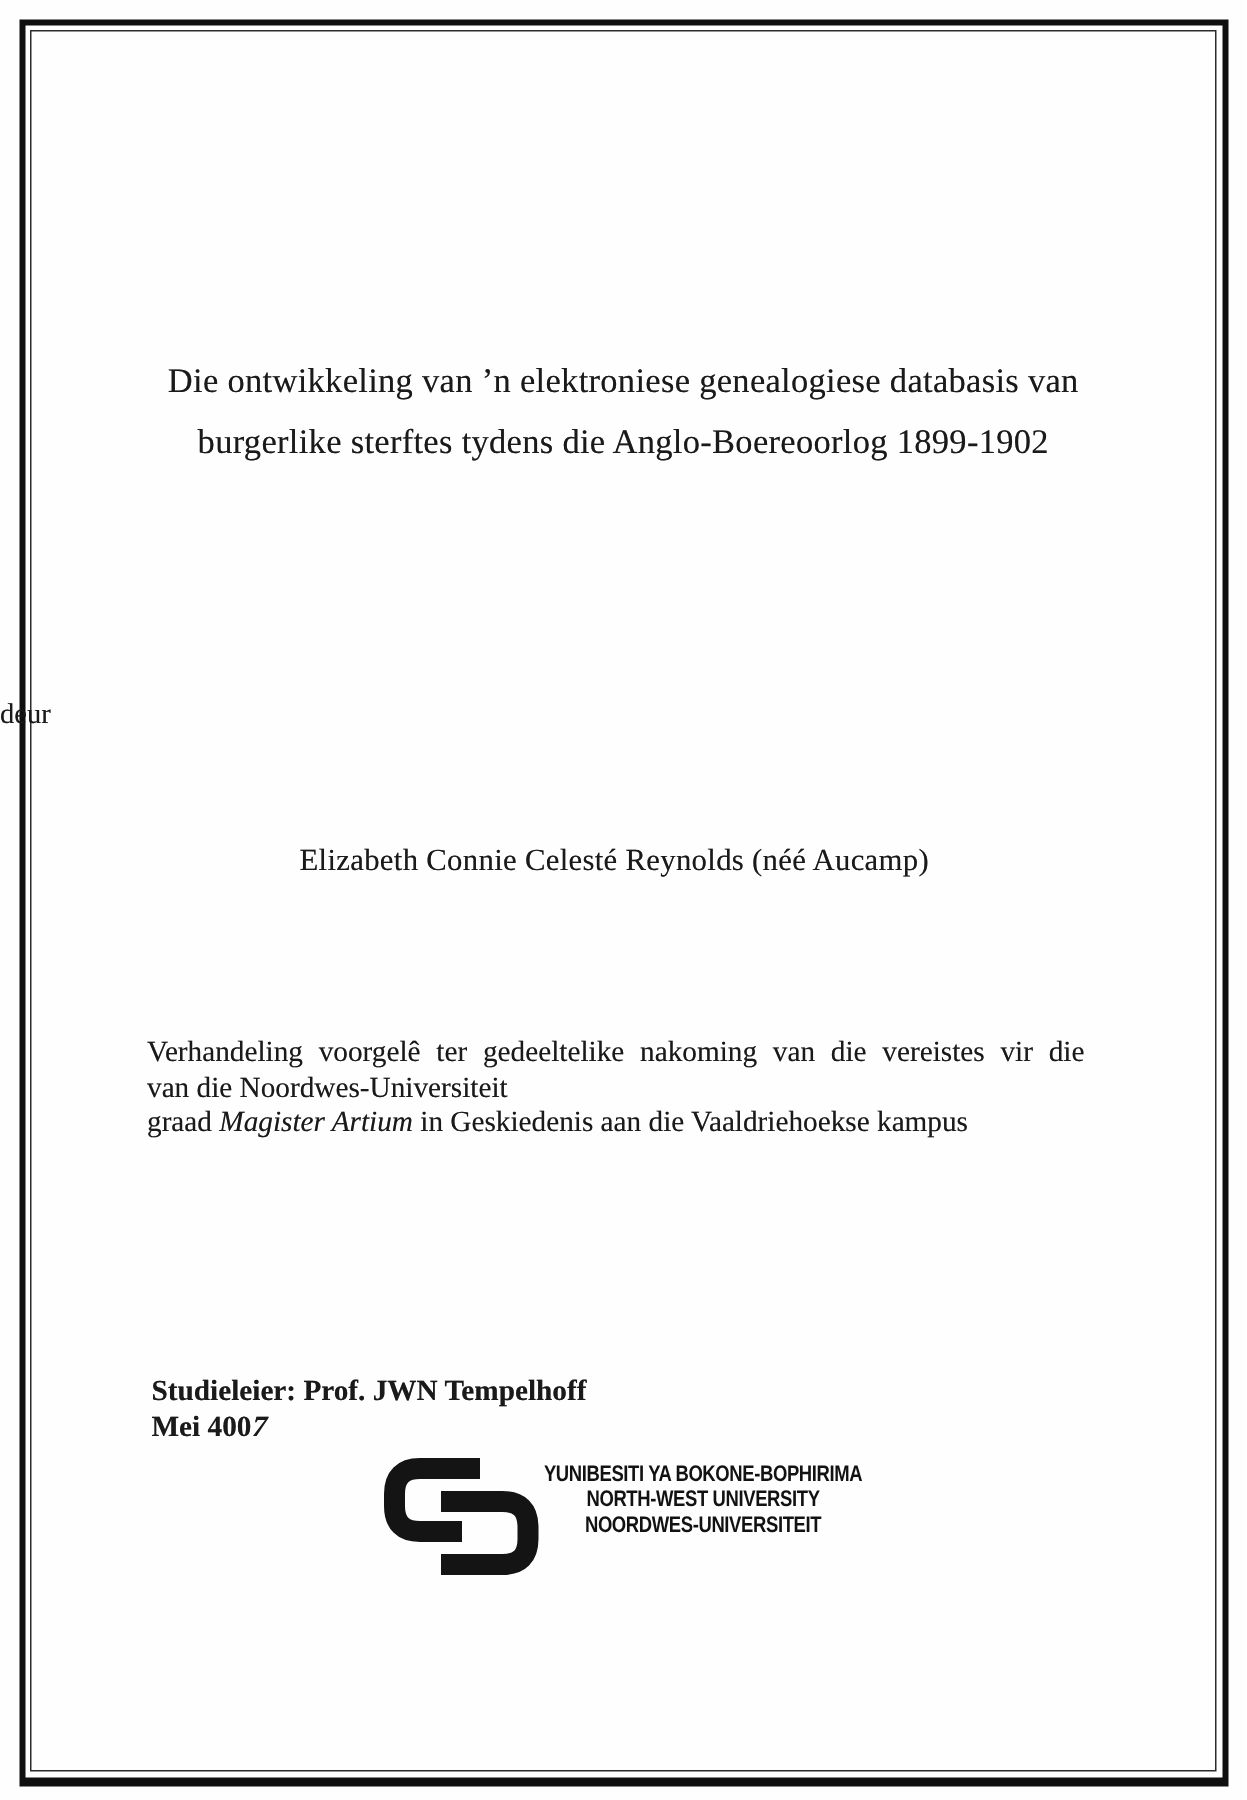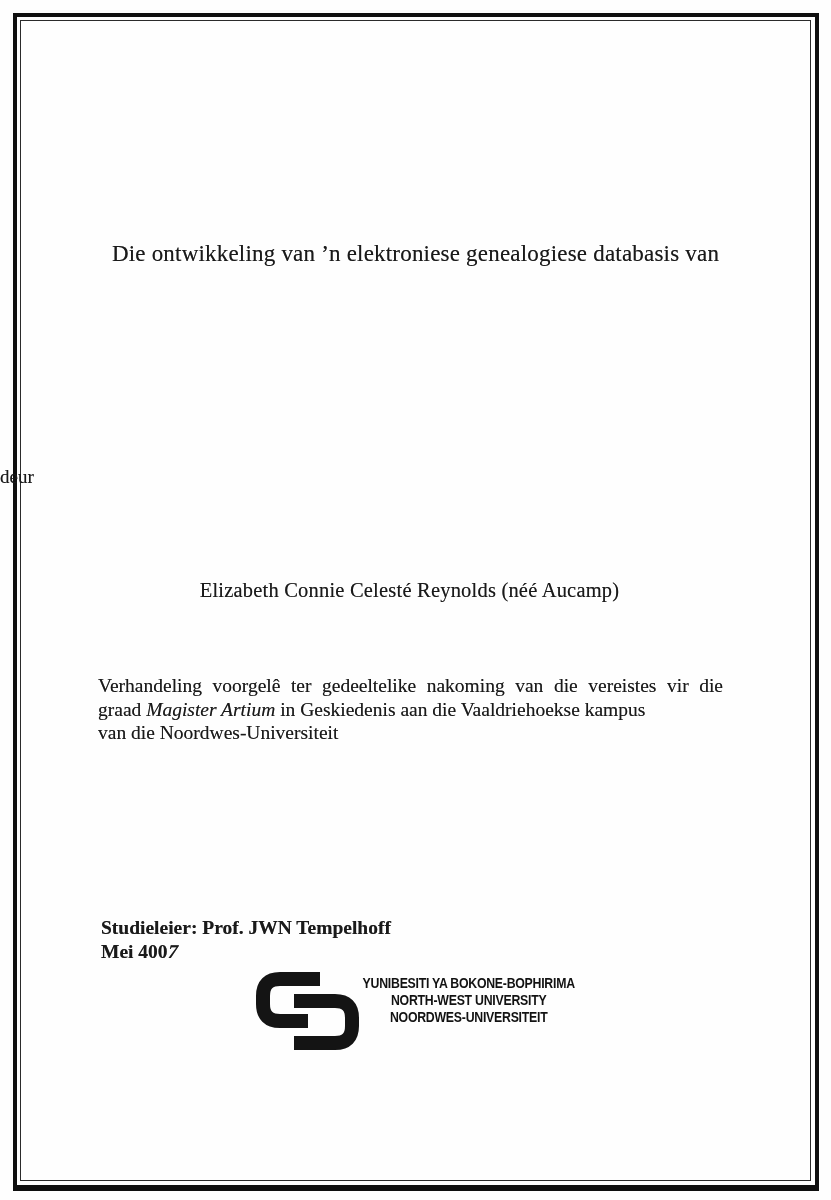--- a/index.html
+++ b/index.html
@@ -34,27 +34,27 @@
     text-align: center;
     font-size: 23px; line-height: 41px;
     letter-spacing: 0.2px;
   }
   .byline {
     position: absolute; top: 439px; left: 0; right: 22px;
     text-align: left;
     font-size: 19px; line-height: 23px;
   }
   .author {
-    position: absolute; top: 552px; left: 0; right: 12px;
+    position: absolute; top: 536px; left: 0; right: 12px;
     text-align: center;
     font-size: 20.5px; line-height: 24px;
     letter-spacing: 0.2px;
   }
   .submission {
-    position: absolute; top: 648px; left: 98px; width: 625px;
+    position: absolute; top: 664px; left: 98px; width: 625px;
     font-size: 19.5px; line-height: 23.5px;
   }
   .submission .justified {
     text-align: justify;
     text-align-last: justify;
   }
   .supervisor-block {
     position: absolute; top: 890px; left: 101px;
     font-size: 19.5px; line-height: 23.5px; font-weight: bold;
   }
@@ -80,30 +80,31 @@
 </head>
 <body>
 
 <div class="page">
 
   <div class="frame-outer"></div>
   <div class="frame-inner"></div>
 
   <div class="title-block ink">
     <div>Die ontwikkeling van ’n elektroniese genealogiese databasis van</div>
+    <div>burgerlike sterftes tydens die Anglo-Boereoorlog 1899-1902</div>
   </div>
 
   <div class="byline ink">deur</div>
 
   <div class="author ink">Elizabeth Connie Celesté Reynolds (néé Aucamp)</div>
 
   <div class="submission ink">
     <div class="justified">Verhandeling voorgelê ter gedeeltelike nakoming van die vereistes vir die</div>
+    <div>van die Noordwes-Universiteit</div>
     <div><span>graad </span><i>Magister Artium</i><span> in Geskiedenis aan die Vaaldriehoekse kampus</span></div>
-    <div>van die Noordwes-Universiteit</div>
   </div>
 
   <div class="supervisor-block ink">
     <div>Studieleier: Prof. JWN Tempelhoff</div>
     <div class="date-line"><span>Mei 400</span><span class="seven">7</span></div>
   </div>
 
   <div class="logo">
     <svg class="logo-mark" width="107" height="82" viewBox="0 0 107 82" aria-hidden="true">
       <path d="M 66 9 L 26 9 Q 9 9 9 26 L 9 34 Q 9 51 26 51 L 54 51" fill="none" stroke="#141414" stroke-width="14"></path>

